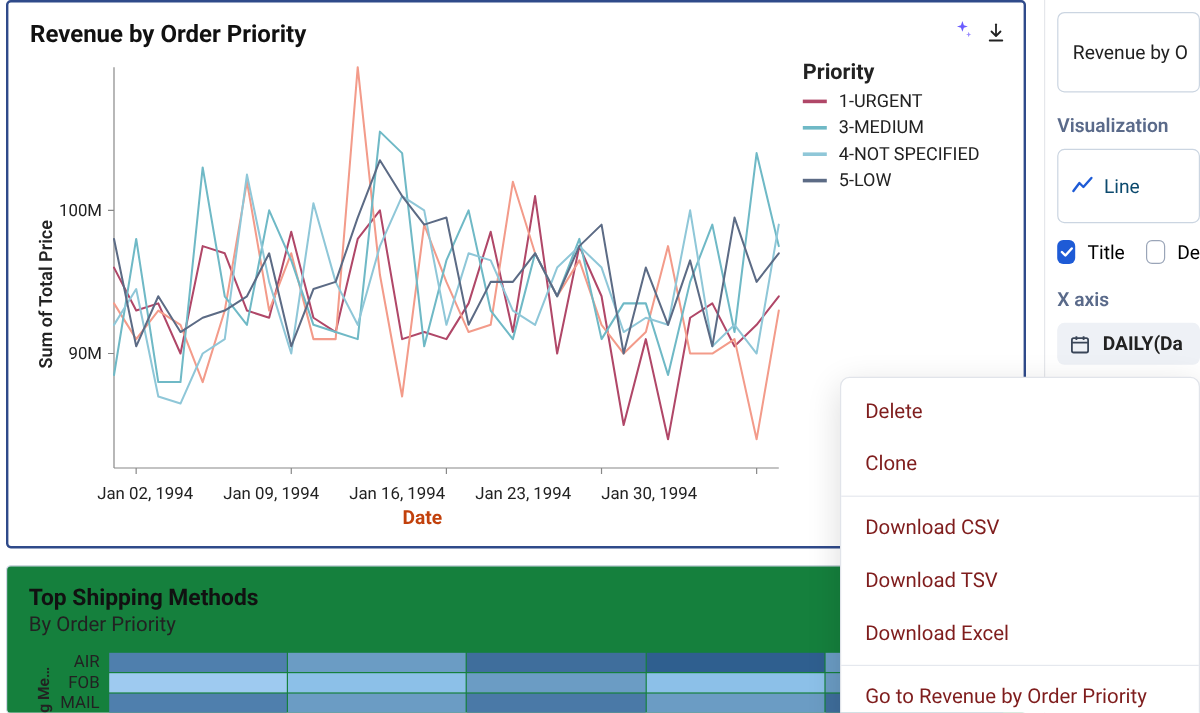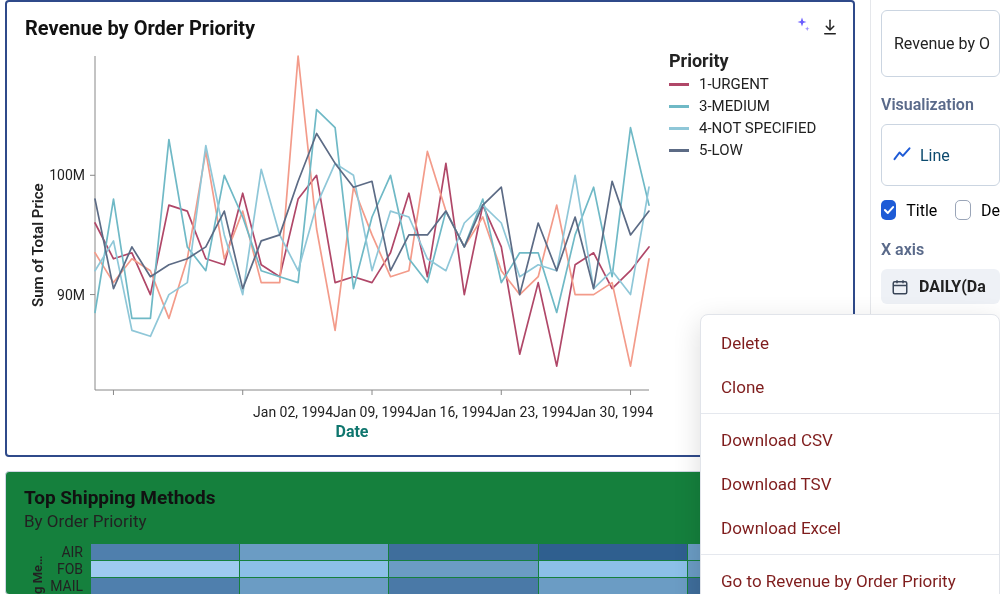--- a/index.html
+++ b/index.html
@@ -11,22 +11,22 @@
   .panel { border: 2px solid #2f4a8a; border-radius: 4px; background: #fff; padding: 14px 18px 14px 18px; margin-bottom: 14px; position: relative; }
   .panel-title { font-size: 20px; font-weight: 700; color: #111; }
   .panel-actions { position: absolute; top: 14px; right: 14px; display: flex; gap: 10px; align-items: center; }
   .sparkle { color: #5b6cff; font-size: 16px; }
   .dl-icon svg { display: block; }
 
   .chart-wrap { display: flex; margin-top: 10px; }
   .ylab { writing-mode: vertical-rl; transform: rotate(180deg); text-align: center; font-size: 15px; font-weight: 600; color: #222; padding: 0 4px 0 0; }
   .plot-col { flex: 1; }
   .plot-svg { display: block; }
-  .x-ticklabels { display: flex; justify-content: flex-end; font-size: 14px; color: #222; padding: 4px 4px 0 34px; }
-  .xlab { text-align: center; font-size: 16px; font-weight: 700; color: #0f766e; margin-top: 2px; }
+  .x-ticklabels { display: flex; justify-content: flex-start; font-size: 14px; color: #222; padding: 4px 4px 0 34px; gap: 25px; }
+  .xlab { text-align: center; font-size: 16px; font-weight: 700; color: #c2410c; margin-top: 2px; }
   .legend { width: 180px; padding-left: 12px; }
   .legend-title { font-size: 18px; font-weight: 700; color: #222; margin-bottom: 4px; }
   .legend-item { display: flex; align-items: center; font-size: 15px; color: #222; margin-bottom: 4px; }
   .swatch { width: 20px; height: 3px; margin-right: 10px; }
 
   .panel2 { border: 1px solid #cfd6e4; border-radius: 4px; background: #15803d; padding: 14px 18px 0 18px; position: relative; }
   .panel2-title { font-size: 19px; font-weight: 700; color: #111; }
   .panel2-sub { font-size: 17px; color: #222; margin-top: 2px; }
   .ship-wrap { display: flex; margin-top: 12px; }
   .ship-ylab { writing-mode: vertical-rl; transform: rotate(180deg); font-size: 13px; font-weight: 600; color: #222; padding: 0 6px 0 0; }

